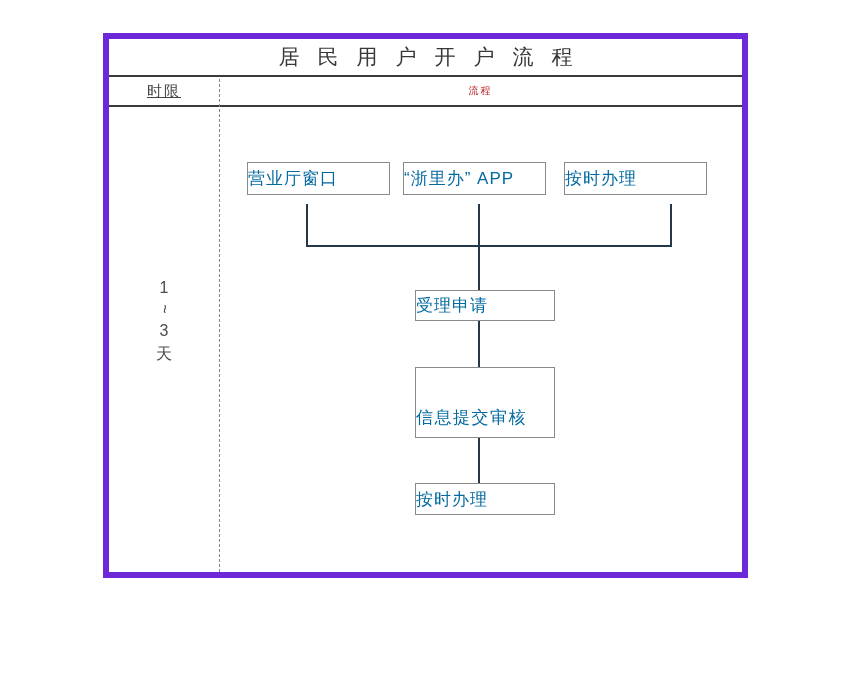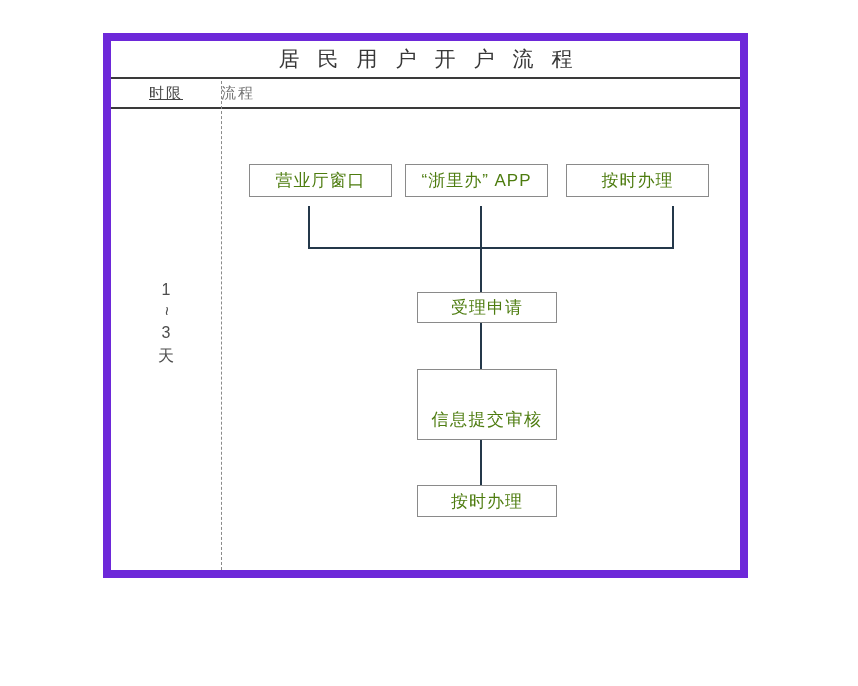--- a/index.html
+++ b/index.html
@@ -1,46 +1,46 @@
 <!DOCTYPE html>
 <html><head>
 <meta charset="utf-8">
 <style>
   * { margin: 0; padding: 0; box-sizing: border-box; }
   html, body { width: 858px; height: 686px; background: #ffffff;
     font-family: "Liberation Sans", "DejaVu Sans", sans-serif; color: #4d4d4d; }
   .page { position: relative; width: 858px; height: 686px; background: #ffffff; }
 
   .table { position: absolute; left: 103px; top: 33px; width: 645px; height: 545px;
-    border: 8px solid #6d28d9; background: #fff; }
+    border: 6px solid #6d28d9; background: #fff; }
 
   .title-row { height: 38px; border-bottom: 2px solid #3a3a3a;
     display: flex; align-items: center; justify-content: center; }
   .title { font-size: 21px; letter-spacing: 18px; text-indent: 18px;
     color: #383838; font-weight: 400; }
 
   .header-row { height: 30px; border-bottom: 2px solid #3a3a3a; display: flex; }
   .cell-time { width: 110px; display: flex; align-items: center; justify-content: center;
     font-size: 15px; color: #454545; letter-spacing: 2px; text-decoration: underline; }
-  .cell-process { flex: 1; display: flex; align-items: center; justify-content: flex-start;
-    font-size: 15px; color: #737373; letter-spacing: 2px; }
+  .cell-process { flex: 1; display: flex; align-items: center; justify-content: center;
+    font-size: 10px; color: #b91c1c; letter-spacing: 2px; }
 
   .body { position: relative; height: 469px; }
 
   .dashed-divider { position: absolute; left: 110px; top: 40px; bottom: 0;
     width: 0; border-left: 1px dashed #8a8a8a; }
 
   .time-col { position: absolute; left: 15px; top: 170px; width: 80px;
     display: flex; flex-direction: column; align-items: center;
     font-size: 16px; color: #4d4d4d; line-height: 21px; gap: 2px; }
   .time-col .tilde { display: inline-block; transform: rotate(90deg); line-height: 18px; }
 
   .node { position: absolute; border: 1px solid #8a8a8a; background: #fff;
-    display: flex; flex-direction: column; align-items: center; justify-content: center;
-    font-size: 17px; color: #4d7c0f; letter-spacing: 1px; }
+    display: flex; flex-direction: column; justify-content: center;
+    font-size: 17px; color: #0369a1; letter-spacing: 1px; }
   .channel { top: 55px; width: 143px; height: 33px; }
   .ch0 { left: 138px; } .ch1 { left: 294px; } .ch2 { left: 455px; }
   .step { left: 306px; width: 140px; }
   .accept { top: 183px; height: 31px; }
   .materials { top: 260px; height: 71px; line-height: 29px; }
   .materials .l1 { letter-spacing: 5px; text-indent: 5px; }
   .materials .l2 { letter-spacing: 1.5px; margin-top: 29px; }
   .handle { top: 376px; height: 32px; }
 
   .line { position: absolute; background: #24384a; }

